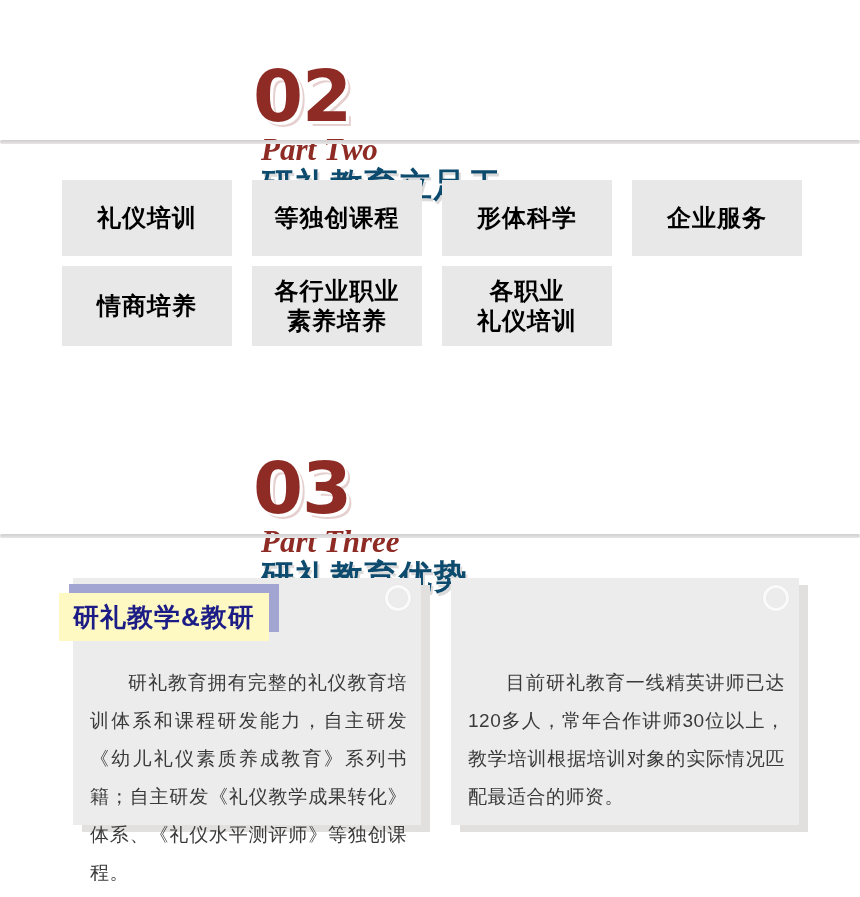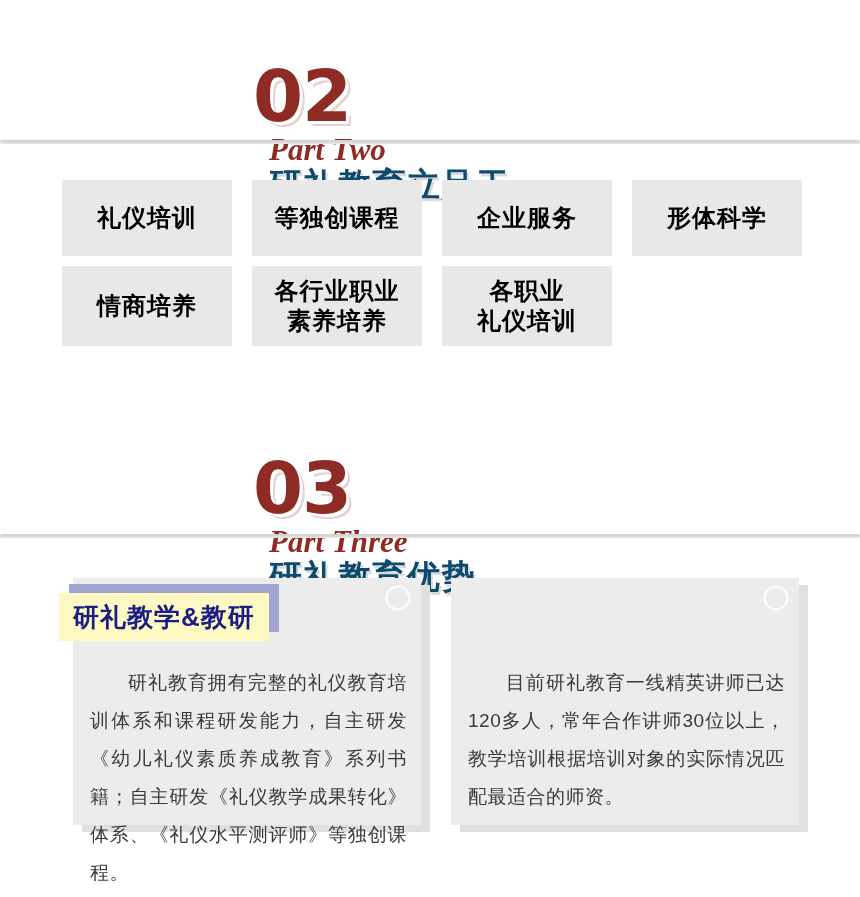--- a/index.html
+++ b/index.html
@@ -23,21 +23,21 @@
   .section-header.s03 { top: 452px; }
   .big-num {
     font-family: "DejaVu Sans", sans-serif;
     font-weight: 800;
     font-size: 72px;
     line-height: 1.0;
     color: #8e2b25;
     text-shadow: 3px 3px 0 #ffffff, 5px 5px 0 rgba(142,43,37,0.22);
     letter-spacing: -1px;
   }
-  .header-text { margin-left: 16px; padding-top: 2px; }
+  .header-text { margin-left: 8px; padding-top: 2px; }
   .part-en {
     font-family: "Liberation Serif", serif;
     font-style: italic;
     font-weight: 700;
     font-size: 31px;
     line-height: 1.05;
     color: #8e2b25;
   }
   .part-cn {
     font-family: "Liberation Sans", sans-serif;
@@ -151,24 +151,24 @@
 <div class="divider d1"></div>
 
 <div class="services-grid">
   <div class="service-box">
       <span>礼仪培训</span>
     </div>
   <div class="service-box">
       <span>等独创课程</span>
     </div>
   <div class="service-box">
+      <span>形体科学</span>
+    </div>
+  <div class="service-box">
       <span>企业服务</span>
-    </div>
-  <div class="service-box">
-      <span>形体科学</span>
     </div>
   <div class="service-box">
       <span>情商培养</span>
     </div>
   <div class="service-box">
       <span>各行业职业
 素养培养</span>
     </div>
   <div class="service-box">
       <span>各职业

